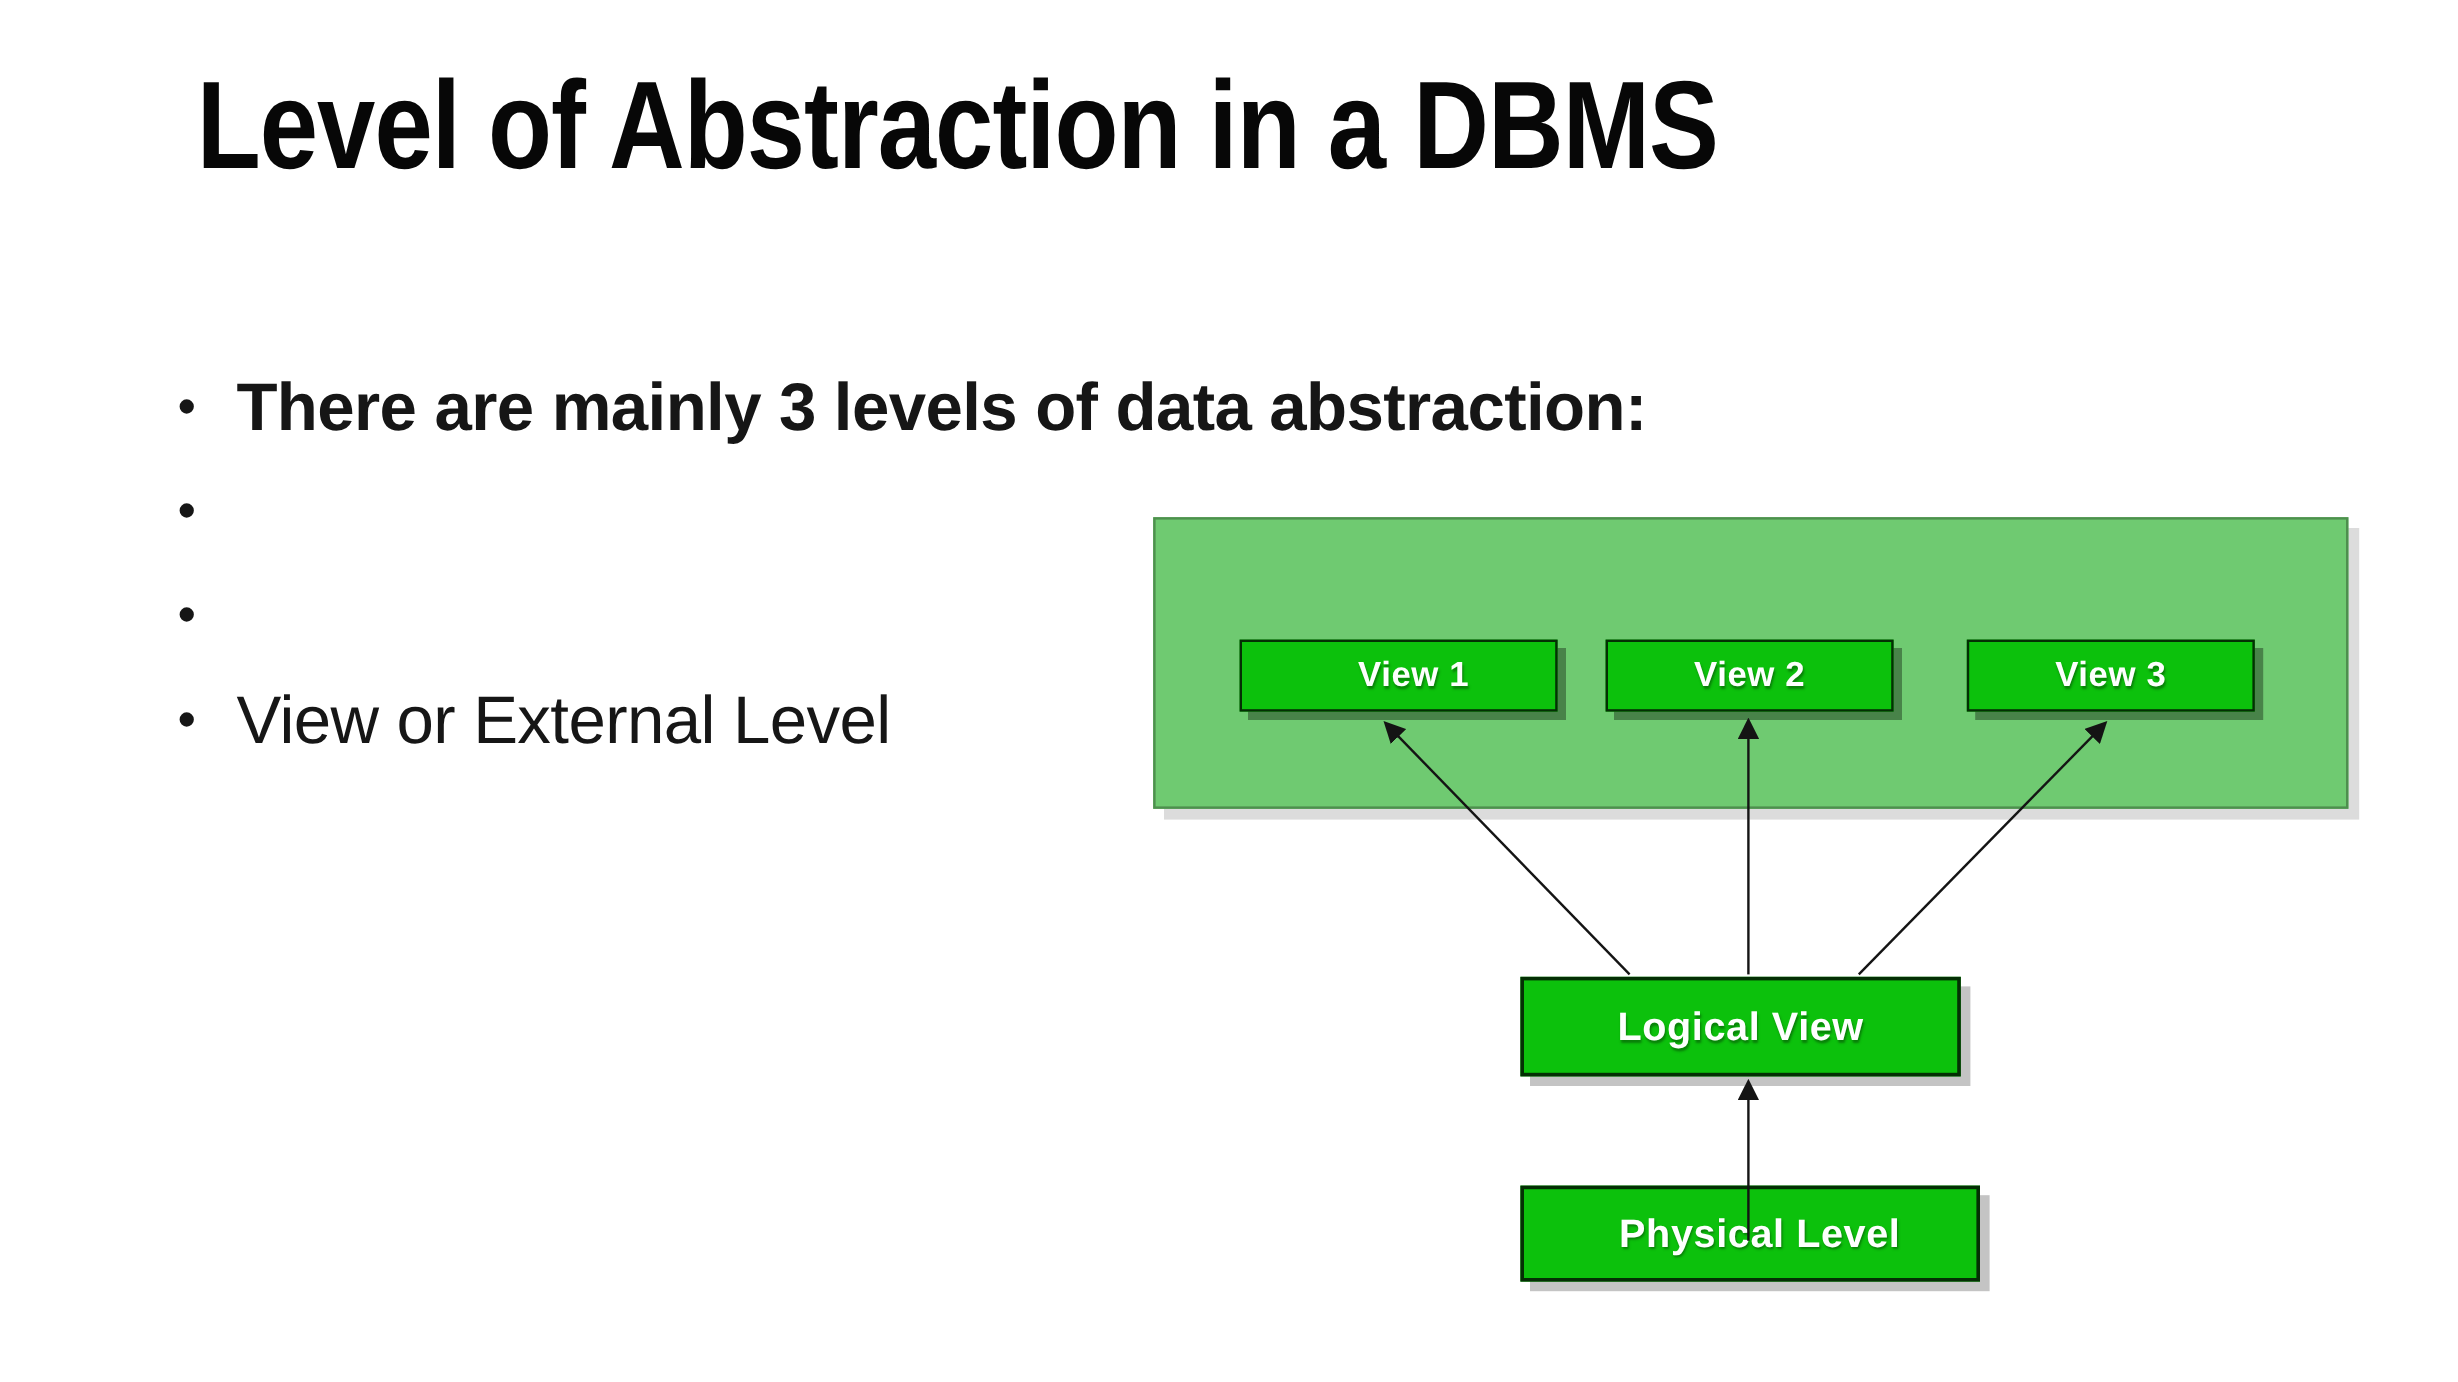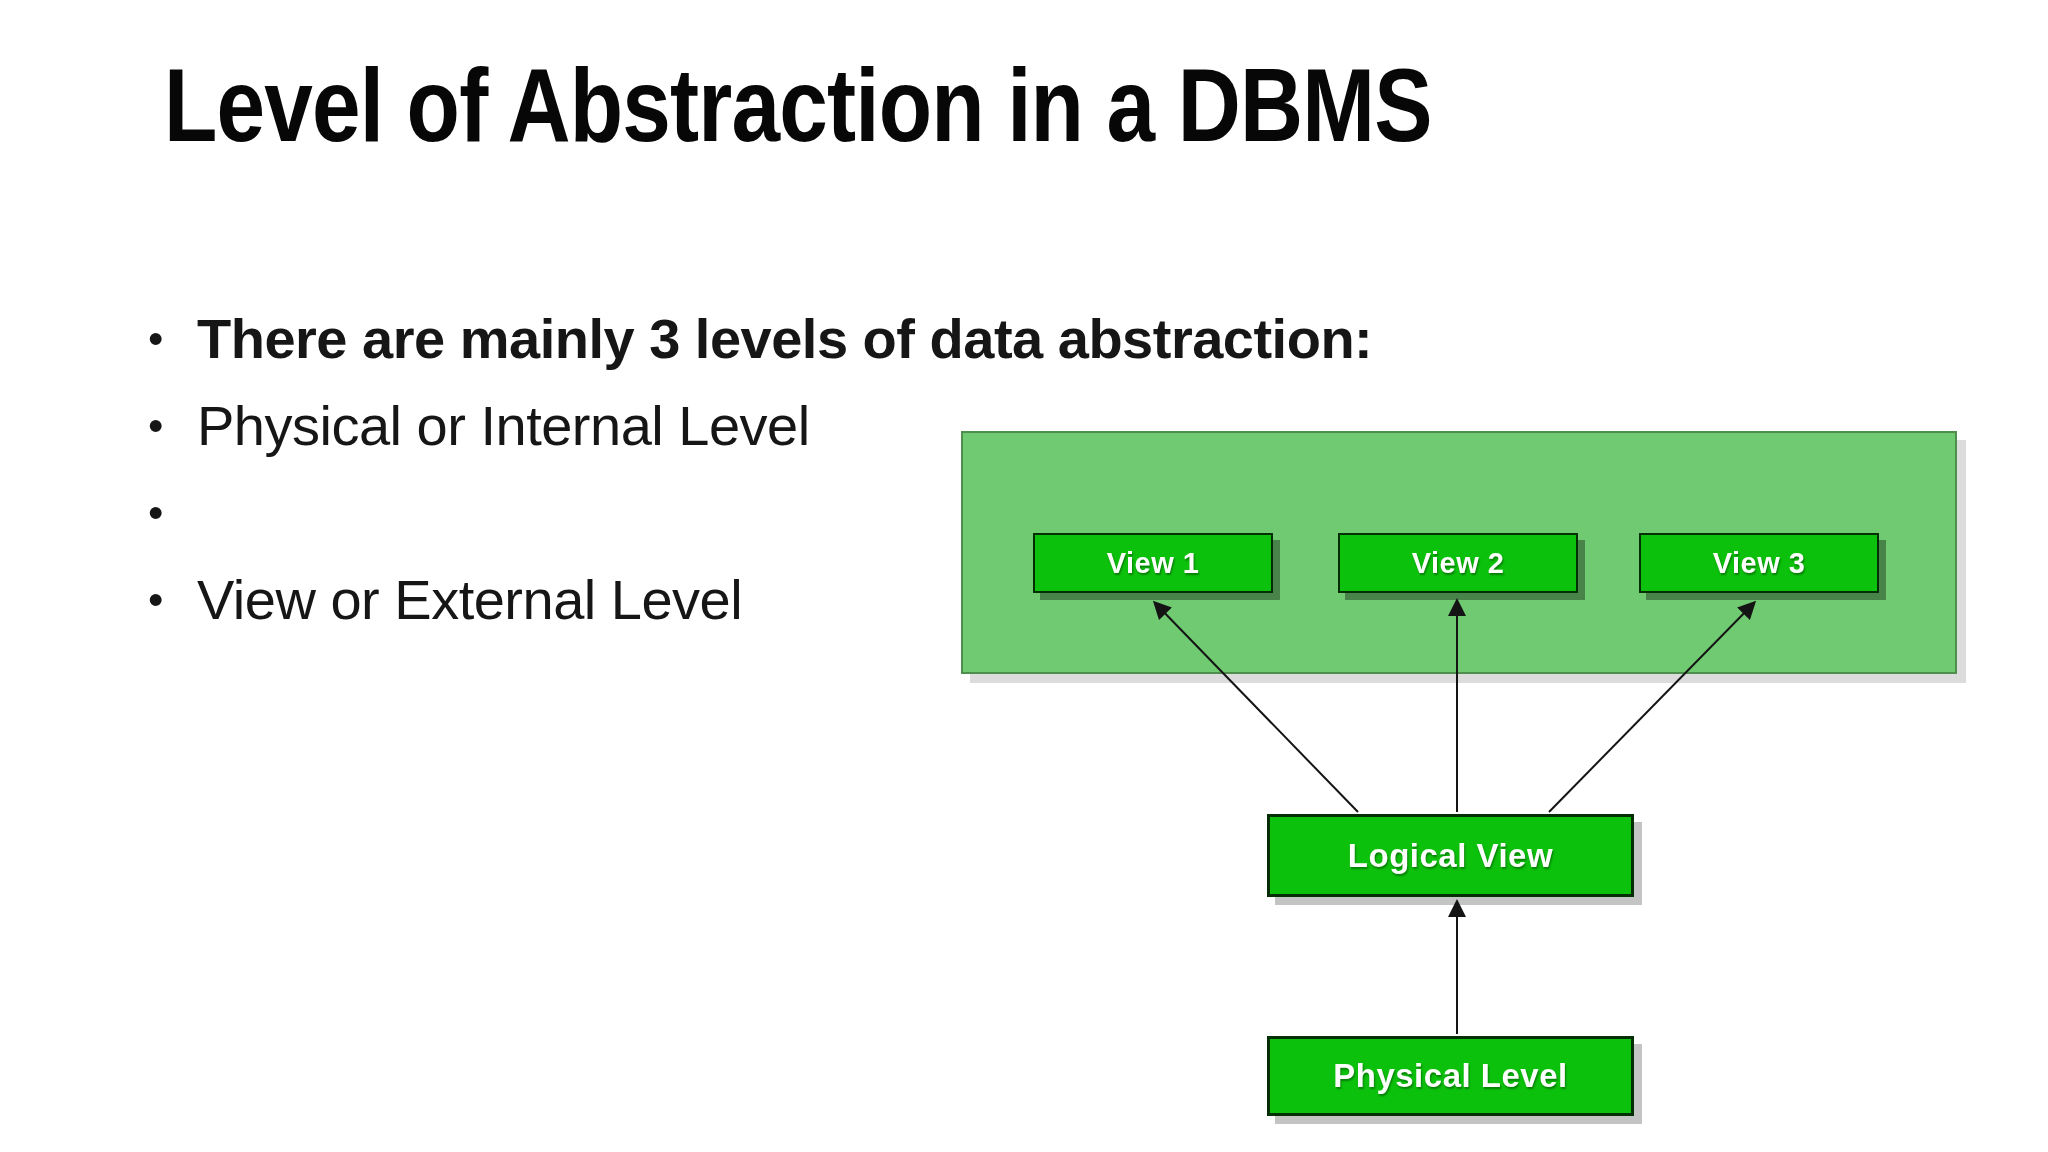--- a/index.html
+++ b/index.html
@@ -41,48 +41,47 @@
     position:absolute;
     background:var(--box_green,#0cc10c);
     border:2px solid var(--box_border,#042f04);
     display:flex;align-items:center;justify-content:center;
     color:var(--label_white,#ffffff);font-weight:700;
     text-shadow:1px 2px 2px rgba(0,0,0,0.35);
     letter-spacing:0.5px;
   }
   .view-box{width:236px;height:56px;font-size:29px;
     box-shadow:7px 7px 0 0 var(--view_shadow,rgba(0,0,0,0.35));}
-  .view-box.v1{left:70px;top:100px;}
+  .view-box.v1{left:70px;top:100px;padding-left:25px;}
   .view-box.v2{left:375px;top:100px;}
   .view-box.v3{left:676px;top:100px;}
   .level-box{
     width:361px;font-size:33px;
     border-width:3px;
     box-shadow:8px 8px 0 0 var(--level_shadow,#c4c4c4);
   }
   .logical-box{left:1267px;top:814px;height:77px;}
-  .physical-box{left:1267px;top:1036px;height:74px;}
+  .physical-box{left:1267px;top:988px;height:74px;padding-left:16px;}
   
   .arrows{position:absolute;left:0;top:0;width:2048px;height:1152px;pointer-events:none;}
 </style>
 </head>
 <body>
 
 <div id="slide">
 
   <div class="title">Level of Abstraction in a DBMS</div>
 
   <div class="bullets">
     <div class="bullet-row bold">
       <span class="bullet-marker">•</span>
       <span class="bullet-text">There are mainly 3 levels of data abstraction:</span>
     </div>
     <div class="bullet-row">
       <span class="bullet-marker">•</span>
-      <span class="bullet-text">Physical or Internal Level</span>
     </div>
     <div class="bullet-row">
       <span class="bullet-marker">•</span>
     </div>
     <div class="bullet-row">
       <span class="bullet-marker">•</span>
       <span class="bullet-text">View or External Level</span>
     </div>
   </div>
 

